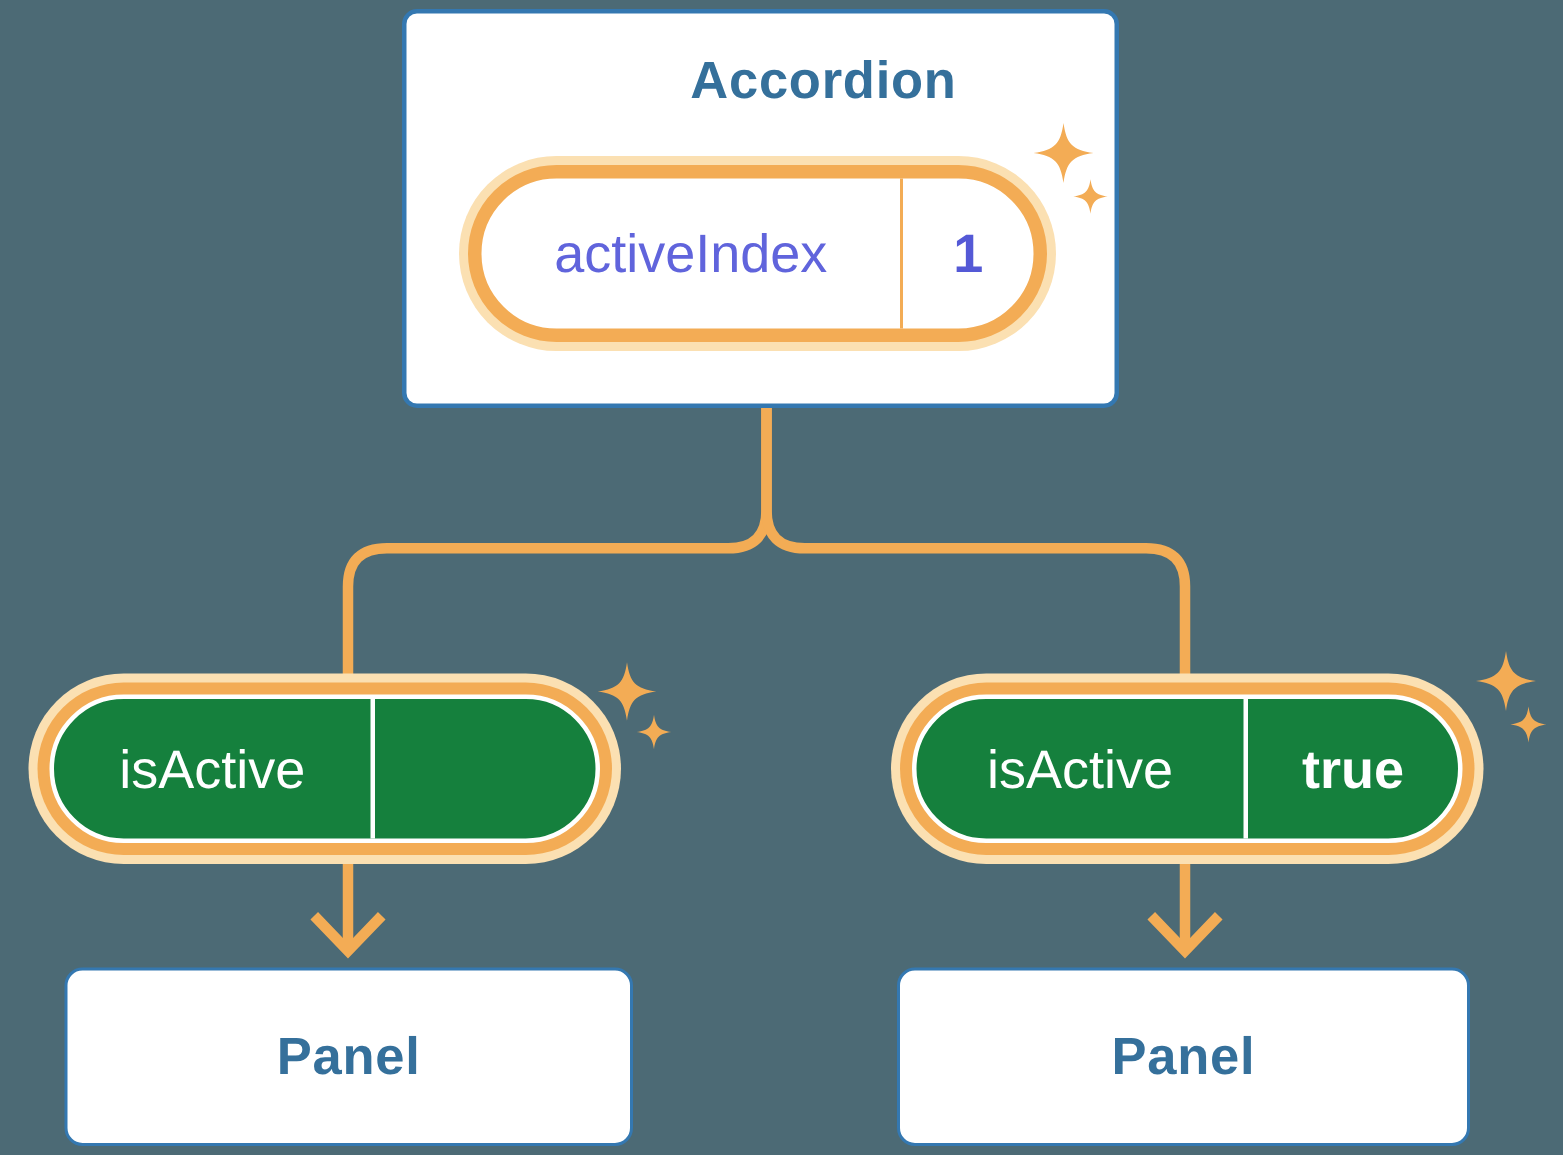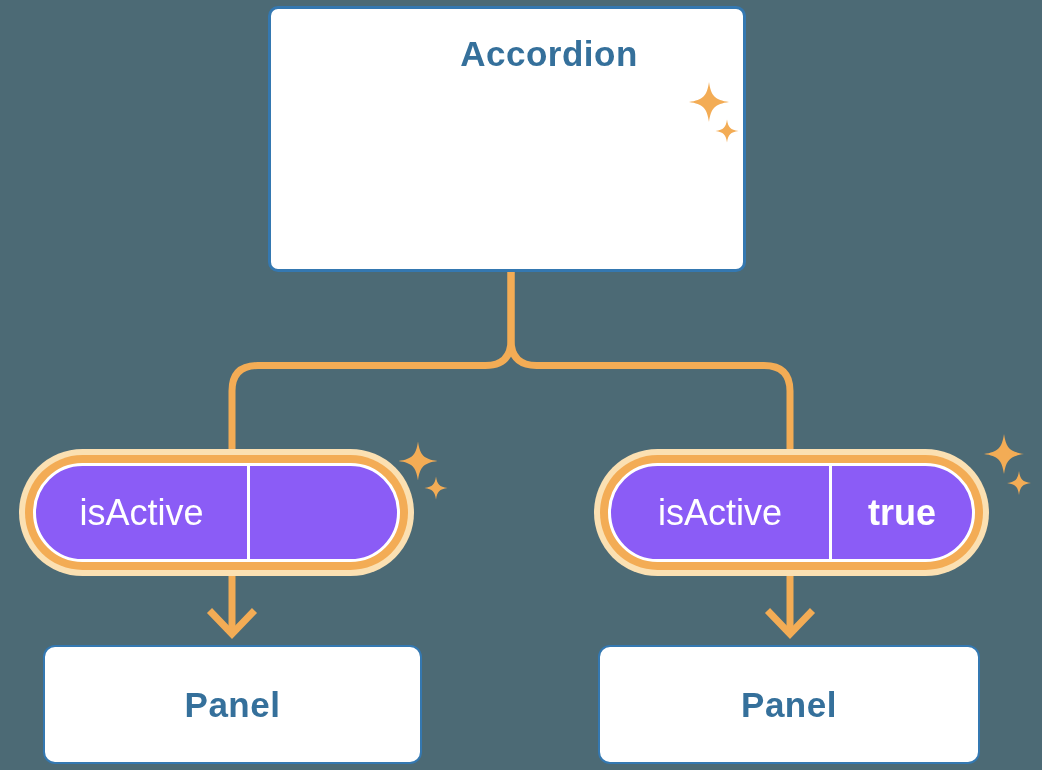--- a/index.html
+++ b/index.html
@@ -59,21 +59,21 @@
     display: flex;
     align-items: stretch;
     z-index: 3;
   }
   .pill-white {
     background: #ffffff;
     border: 9px solid #F3AC55;
     box-shadow: 0 0 0 6px #FBE0B2;
   }
   .pill-purple {
-    background: #8b5cf6;
+    background: #15803d;
     border: 3px solid #ffffff;
     box-shadow: 0 0 0 8px #F3AC55, 0 0 0 14px #FBE0B2;
   }
   .pill-label, .pill-value {
     display: flex;
     align-items: center;
     justify-content: center;
     font-size: 36px;
     white-space: nowrap;
   }
@@ -100,20 +100,25 @@
     <path d="M511,268 V340 Q511,365.5 536.5,365.5 H764 Q790,365.5 790,391 V451"></path>
     <path d="M232,576 V630"></path>
     <path d="M209.5,610.5 L232,634 L254.5,610.5" stroke-linejoin="miter"></path>
     <path d="M790,576 V630"></path>
     <path d="M767.5,610.5 L790,634 L812.5,610.5" stroke-linejoin="miter"></path>
   </svg>
 
   <div class="node-card" style="left:268px; top:6px; width:478px; height:266px;"></div>
   <div class="card-title" style="left:268px; top:34px; width:562px;">Accordion</div>
 
+  <div class="pill pill-white" style="left:312px; top:110px; width:386px; height:118px;">
+    <div class="pill-label">activeIndex</div>
+    <div class="pill-divider"></div>
+    <div class="pill-value">1</div>
+  </div>
 
   <svg class="sparkle" style="left:685px; top:78px;" width="60" height="68" viewBox="0 0 60 68" fill="#F3AC55">
     <path transform="translate(24,24) scale(20)" d="M0,-1 C0.1,-0.3 0.3,-0.1 1,0 C0.3,0.1 0.1,0.3 0,1 C-0.1,0.3 -0.3,0.1 -1,0 C-0.3,-0.1 -0.1,-0.3 0,-1 Z"></path>
     <path transform="translate(42,53) scale(11.5)" d="M0,-1 C0.1,-0.3 0.3,-0.1 1,0 C0.3,0.1 0.1,0.3 0,1 C-0.1,0.3 -0.3,0.1 -1,0 C-0.3,-0.1 -0.1,-0.3 0,-1 Z"></path>
   </svg>
 
   <div class="pill pill-purple" style="left:33px; top:463px; width:367px; height:99px;">
     <div class="pill-label" style="flex:0 0 211px;">isActive</div>
     <div class="pill-divider"></div>
   </div>

